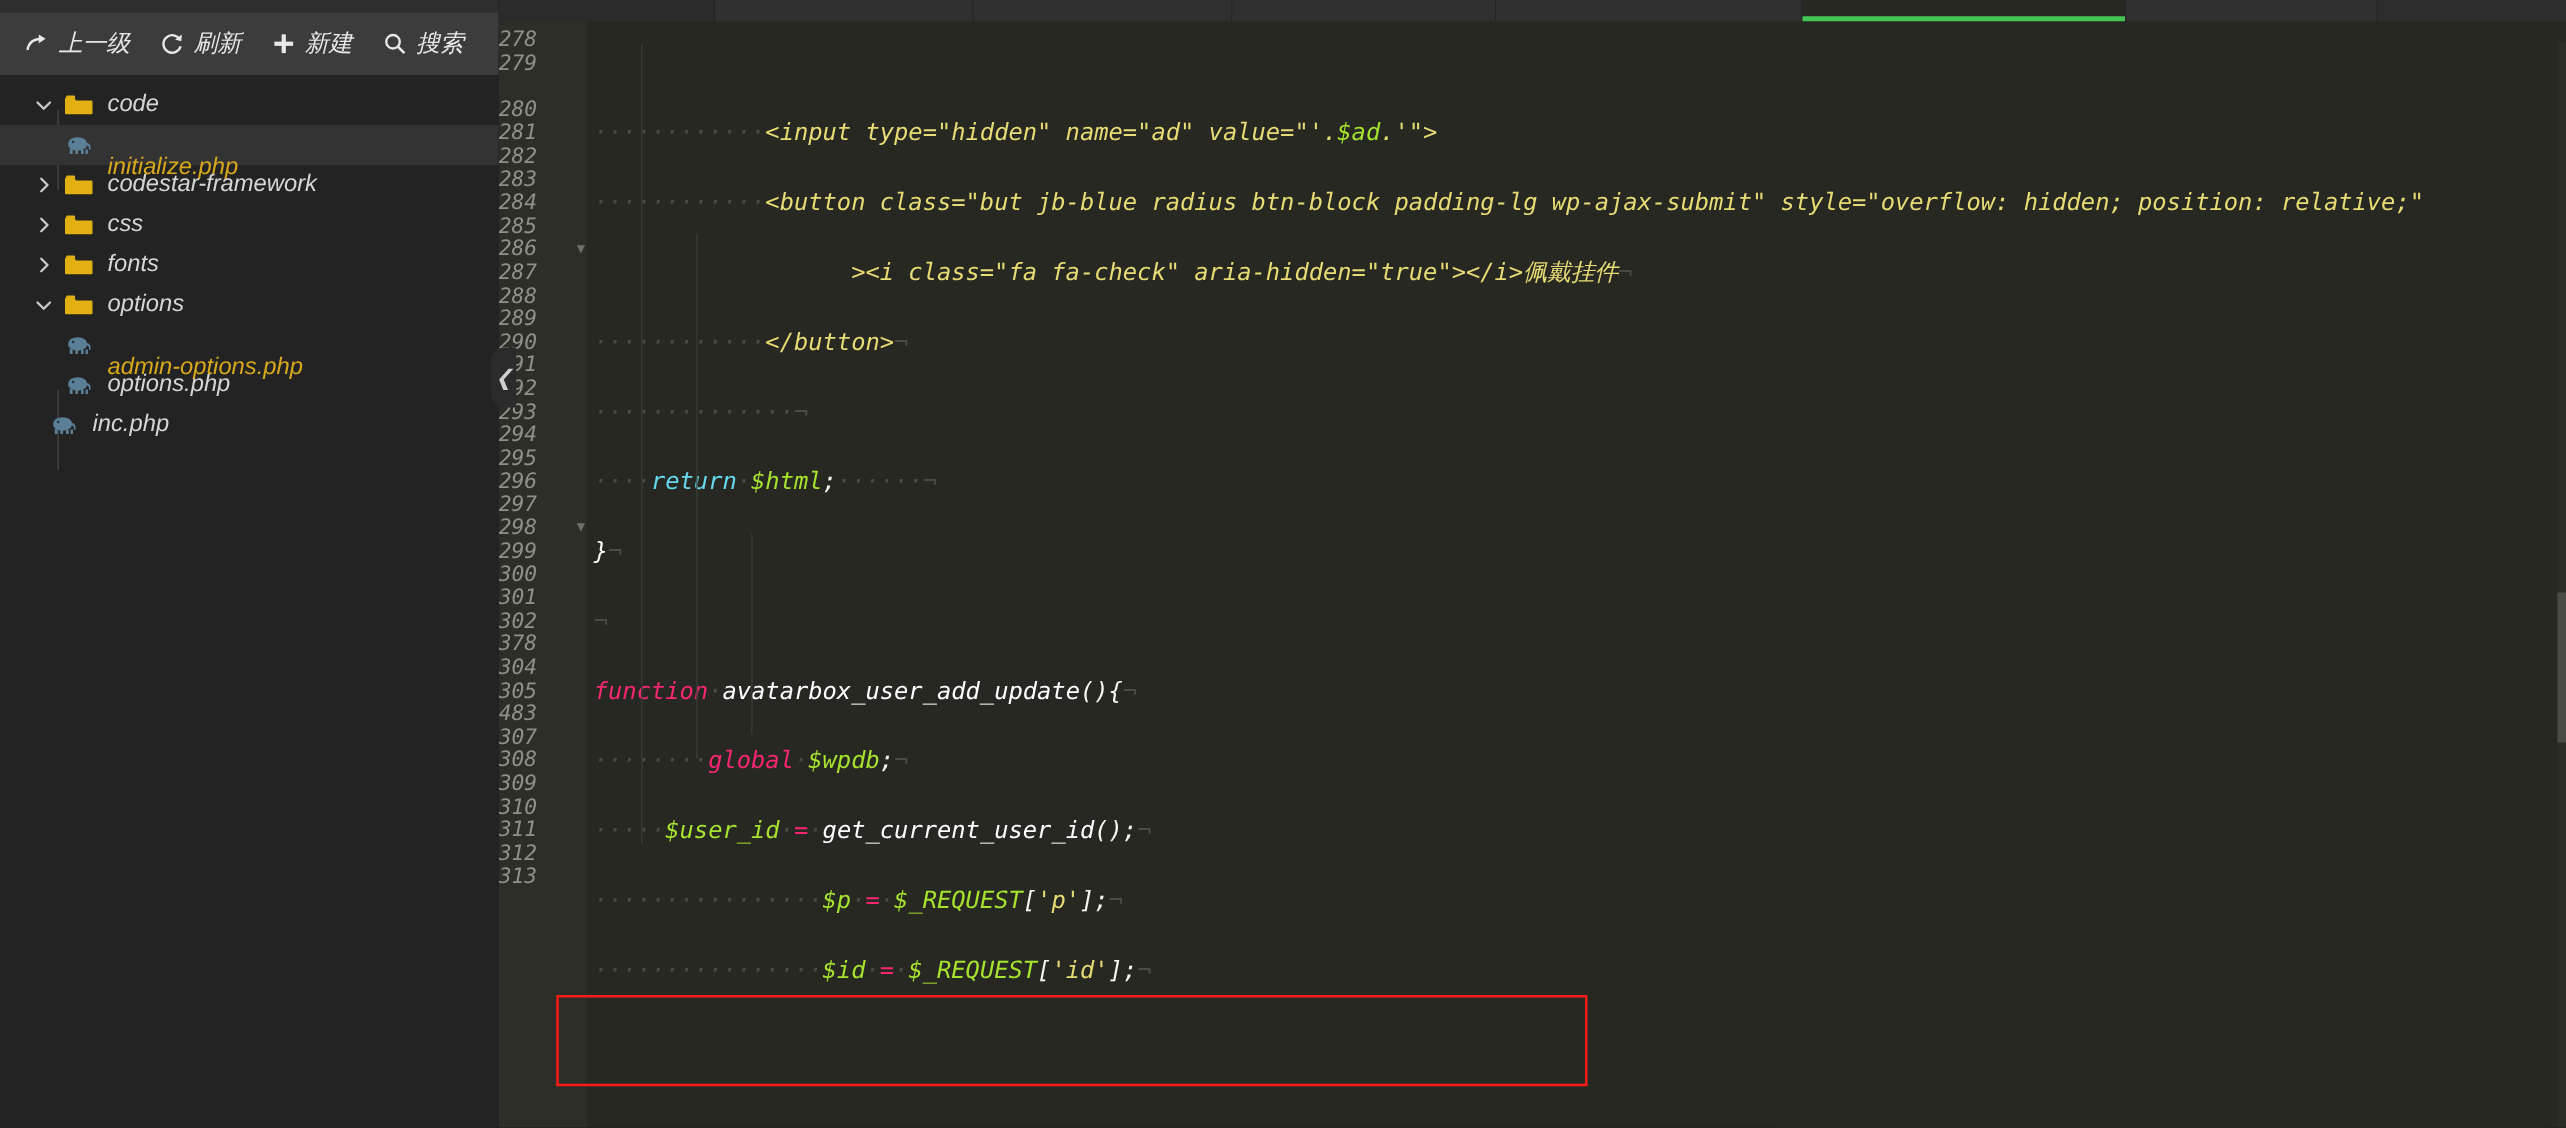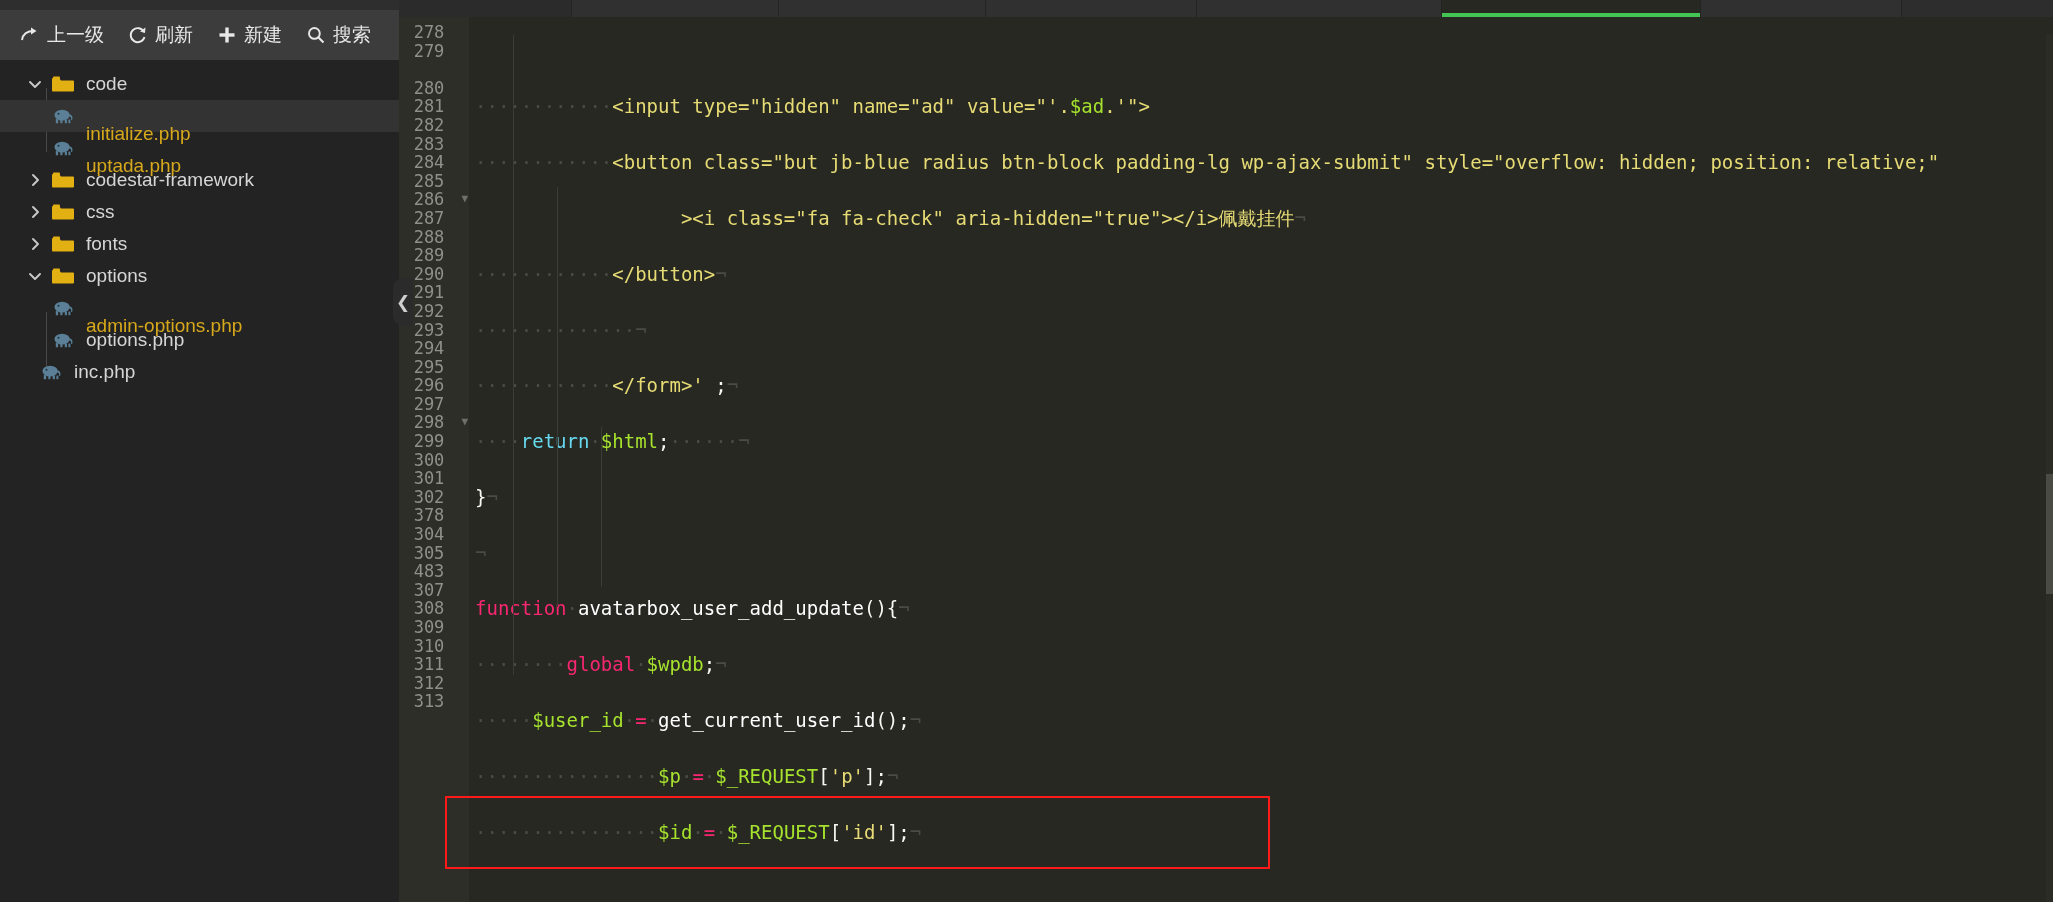--- a/index.html
+++ b/index.html
@@ -12,20 +12,21 @@
     height: 902px;
     overflow: hidden;
     font-family: "Liberation Sans", sans-serif;
   }
   .app {
     position: relative;
     width: 2053px;
     height: 902px;
     display: flex;
     background: #222222;
+    font-style: italic;
   }
 
   
   .sidebar {
     width: 399px;
     height: 902px;
     background: #232323;
     flex: 0 0 399px;
     position: relative;
     overflow: hidden;
@@ -171,21 +172,21 @@
     display: flex;
     height: 885px;
     font-family: "DejaVu Sans Mono", "Liberation Mono", monospace;
     font-size: 19px;
     line-height: 18.6px;
   }
   .gutter {
     width: 70px;
     flex: 0 0 70px;
     background: #2d2e27;
-    text-align: center;
+    text-align: left;
     padding: 6px 10px 0 0;
     box-sizing: border-box;
     color: #8f908a;
     user-select: none;
     position: relative;
   }
   .gutter .ln {
     height: 18.6px;
     line-height: 18.6px;
     font-size: 17px;
@@ -334,34 +335,20 @@
               <path d="M9 14 l0 4 l2.4 0 l0 -4 z" fill="#5a7f97"></path>
               <path d="M14 14 l0 4 l2.4 0 l0 -4 z" fill="#5a7f97"></path>
               <path d="M18 14 l0 4 l2.2 0 l0 -4 z" fill="#5a7f97"></path>
               <path d="M19 8 q4 1 3.5 5 q-.3 2 -1.6 1.2 q1 -3 -2.2 -4.2z" fill="#5a7f97"></path>
               <circle cx="7" cy="7.4" r="1.1" fill="#20333f"></circle>
             </svg>
         </span>
         <span class="label file-yellow">initialize.php</span>
       </div>
 
-      <div class="row depth1-file">
-        <span class="icon">
-          <svg class="php-ele" viewBox="0 0 24 20">
-              <ellipse cx="11" cy="9" rx="8.5" ry="6" fill="#5a7f97"></ellipse>
-              <path d="M4 13 l0 5 l2.6 0 l0 -4 z" fill="#5a7f97"></path>
-              <path d="M9 14 l0 4 l2.4 0 l0 -4 z" fill="#5a7f97"></path>
-              <path d="M14 14 l0 4 l2.4 0 l0 -4 z" fill="#5a7f97"></path>
-              <path d="M18 14 l0 4 l2.2 0 l0 -4 z" fill="#5a7f97"></path>
-              <path d="M19 8 q4 1 3.5 5 q-.3 2 -1.6 1.2 q1 -3 -2.2 -4.2z" fill="#5a7f97"></path>
-              <circle cx="7" cy="7.4" r="1.1" fill="#20333f"></circle>
-            </svg>
-        </span>
-        <span class="label file-yellow">uptada.php</span>
-      </div>
 
       <div class="row depth1">
         <span class="twisty">
           <svg width="16" height="16" viewBox="0 0 16 16">
               <path d="M6 3 L11 8 L6 13" stroke="#c9c9c9" stroke-width="1.9" fill="none" stroke-linecap="round" stroke-linejoin="round"></path>
             </svg>
         </span>
         <span class="icon">
           <svg width="24" height="20" viewBox="0 0 24 20">
               <path d="M1 4 h7 l2 2.4 h12 a1 1 0 0 1 1 1 v9 a1 1 0 0 1 -1 1 h-20 a1 1 0 0 1 -1 -1 v-11.4 a1 1 0 0 1 1 -1 z" fill="#e2b013"></path>
@@ -528,21 +515,20 @@
           <div class="iguide" style="left:44px; top:18px; height:640px;"></div>
           <div class="iguide" style="left:88px; top:170px; height:420px;"></div>
           <div class="iguide" style="left:132px; top:410px; height:160px;"></div>
         </div>
 
         <div class="line"><span class="ws">············</span><span class="tag">&lt;input type="hidden" name="ad" value="'.</span><span class="var">$ad</span><span class="tag">.'"&gt;</span></div>
         <div class="line"><span class="ws">············</span><span class="tag">&lt;button class="but jb-blue radius btn-block padding-lg wp-ajax-submit" style="overflow: hidden; position: relative;"</span></div>
         <div class="line"><span class="ws">                  </span><span class="tag">&gt;&lt;i class="fa fa-check" aria-hidden="true"&gt;&lt;/i&gt;佩戴挂件</span><span class="eol">¬</span></div>
         <div class="line"><span class="ws">············</span><span class="tag">&lt;/button&gt;</span><span class="eol">¬</span></div>
         <div class="line"><span class="ws">··············</span><span class="eol">¬</span></div>
-        <div class="line"><span class="ws">············</span><span class="tag">&lt;/form&gt;'</span><span class="punc"> ;</span><span class="eol">¬</span></div>
         <div class="line"><span class="ws">····</span><span class="cyan">return</span><span class="ws">·</span><span class="var">$html</span><span class="punc">;</span><span class="ws">······</span><span class="eol">¬</span></div>
         <div class="line"><span class="punc">}</span><span class="eol">¬</span></div>
         <div class="line"><span class="eol">¬</span></div>
         <div class="line"><span class="kw">function</span><span class="ws">·</span><span class="fn">avatarbox_user_add_update</span><span class="punc">(){</span><span class="eol">¬</span></div>
         <div class="line"><span class="ws">········</span><span class="kw">global</span><span class="ws">·</span><span class="var">$wpdb</span><span class="punc">;</span><span class="eol">¬</span></div>
         <div class="line"><span class="ws">·····</span><span class="var">$user_id</span><span class="ws">·</span><span class="kw">=</span><span class="ws">·</span><span class="fn">get_current_user_id</span><span class="punc">();</span><span class="eol">¬</span></div>
         <div class="line"><span class="ws">················</span><span class="var">$p</span><span class="ws">·</span><span class="kw">=</span><span class="ws">·</span><span class="var">$_REQUEST</span><span class="punc">[</span><span class="str">'p'</span><span class="punc">];</span><span class="eol">¬</span></div>
         <div class="line"><span class="ws">················</span><span class="var">$id</span><span class="ws">·</span><span class="kw">=</span><span class="ws">·</span><span class="var">$_REQUEST</span><span class="punc">[</span><span class="str">'id'</span><span class="punc">];</span><span class="eol">¬</span></div>
         
         

